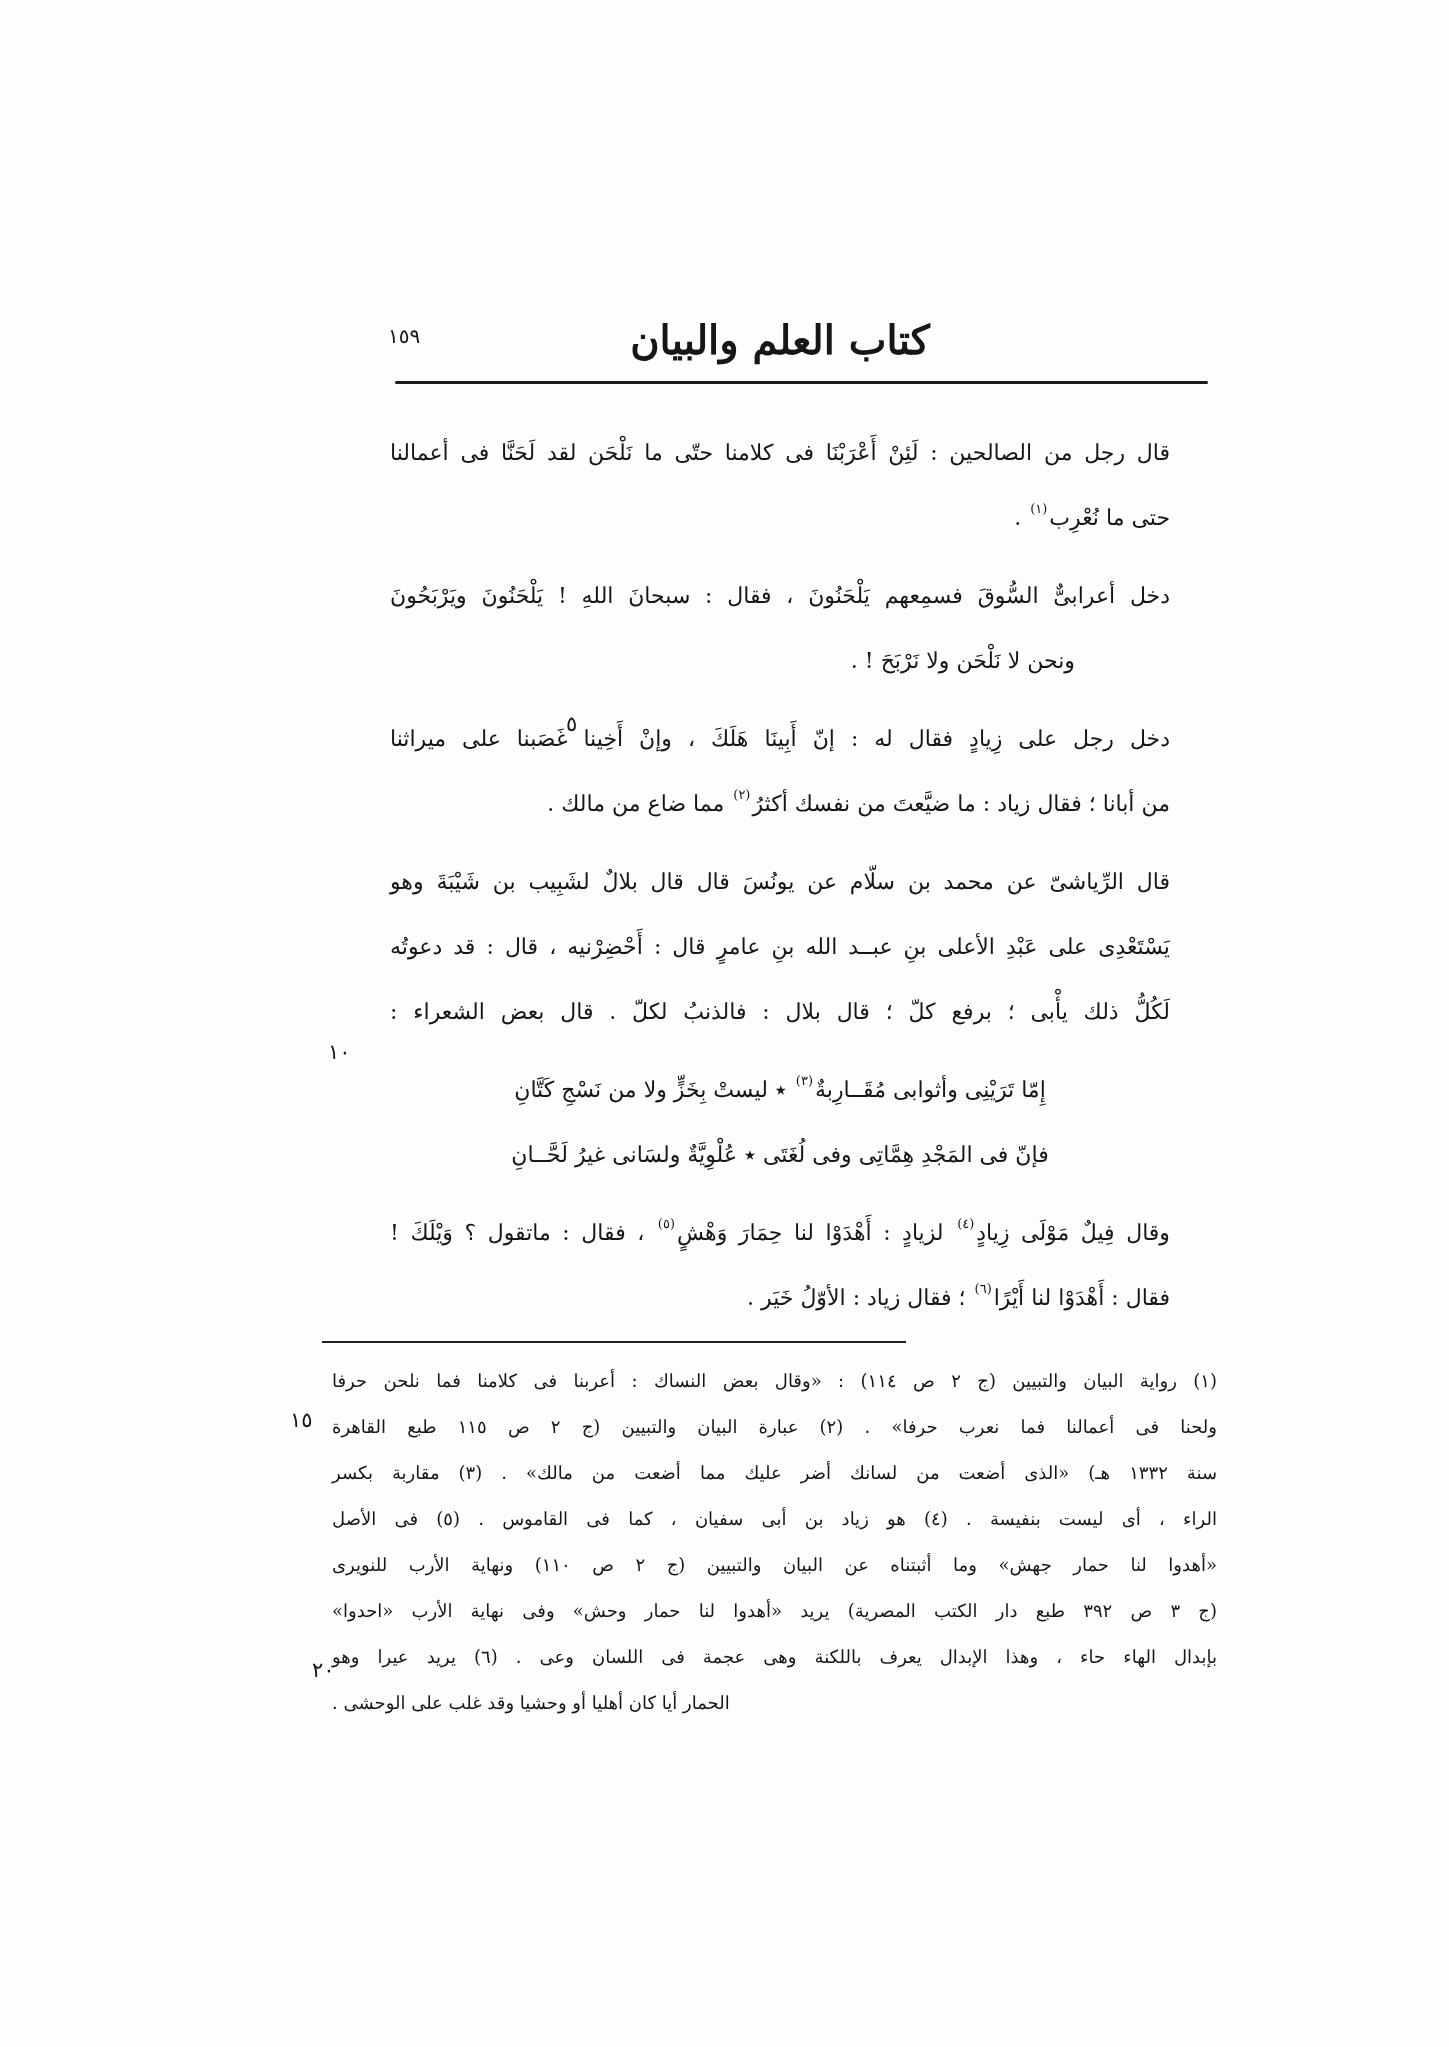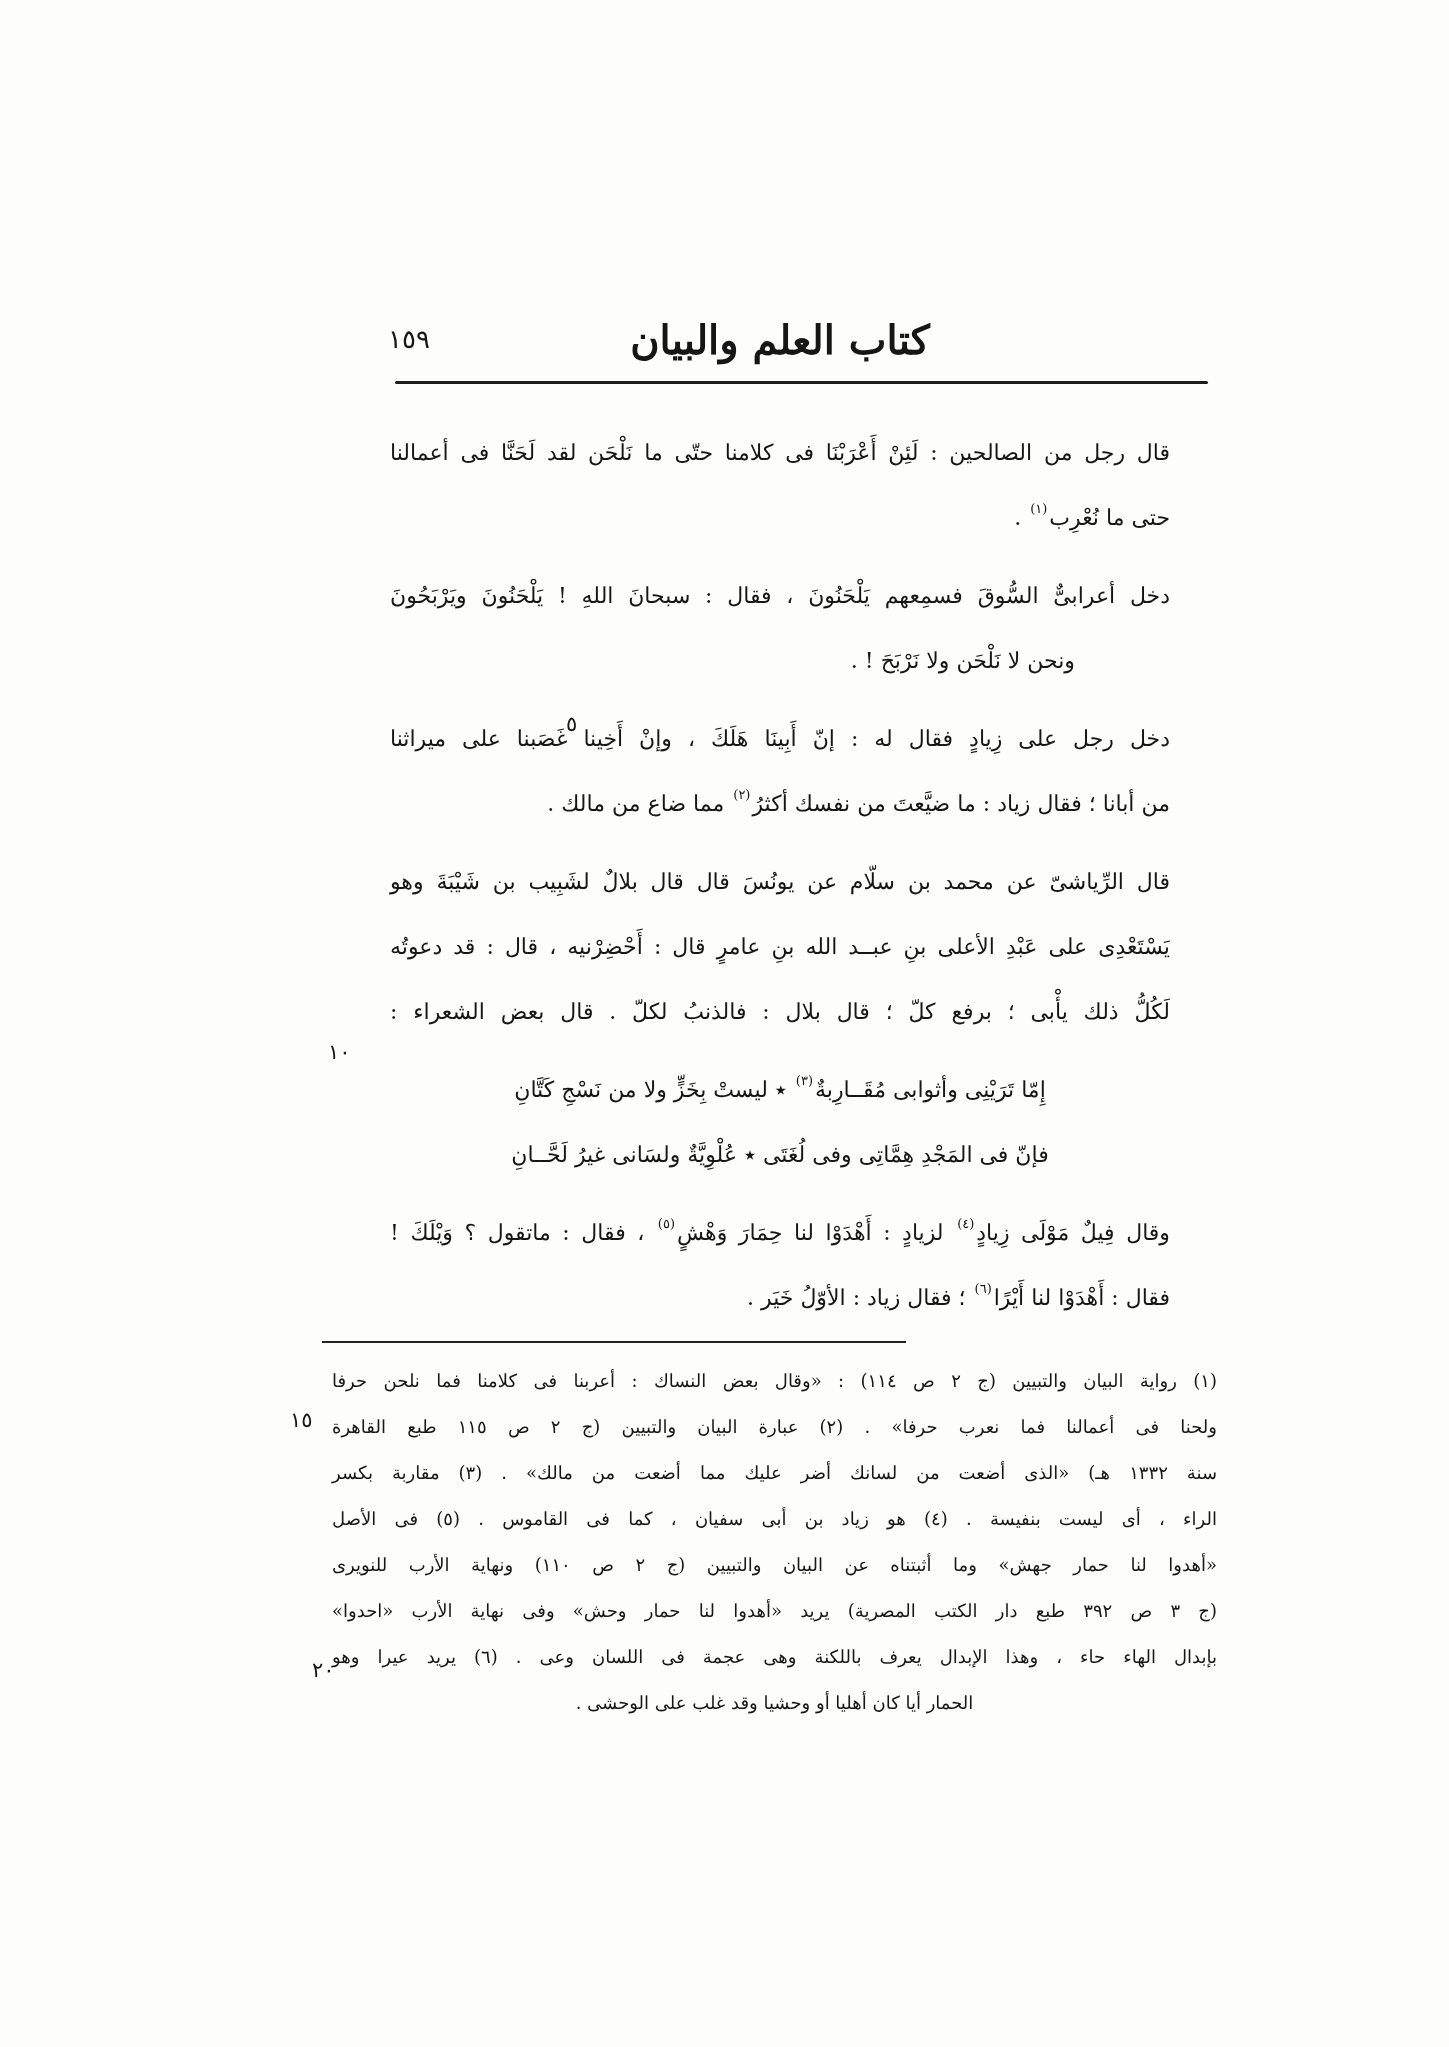--- a/index.html
+++ b/index.html
@@ -13,21 +13,21 @@
     overflow:hidden;
   }
   
   .header-title{
     position:absolute;top:316px;left:390px;width:780px;
     text-align:center;font-size:40px;font-weight:bold;
     direction:rtl;
   }
   .page-number{
     position:absolute;top:324px;left:388px;
-    font-size:26px;letter-spacing:2px;
+    font-size:20px;letter-spacing:2px;
   }
   .header-rule{
     position:absolute;top:381px;left:395px;width:813px;height:3px;
     background:#1d1d1d;border-radius:2px;
   }
   
   .body-text{
     position:absolute;top:420px;right:279px;width:780px;
     direction:rtl;font-size:22px;line-height:65px;
   }
@@ -44,21 +44,21 @@
   
   .footnote-rule{
     position:absolute;top:1341px;left:322px;width:584px;height:2px;
     background:#222;
   }
   .footnotes{
     position:absolute;top:1358px;left:325px;width:885px;
     direction:rtl;font-size:18px;line-height:46px;margin-left:7px;
   }
   .fn-line.fill{text-align:justify;text-align-last:justify;}
-  .fn-line.right{text-align:center;}
+  .fn-line.right{text-align:left;}
   
   .margin-num{
     position:absolute;font-size:21px;direction:rtl;letter-spacing:1px;
   }
   .mn-0{top:712px;left:566px;}
   .mn-1{top:1040px;left:328px;}
   .mn-2{top:1408px;left:290px;}
   .mn-3{top:1658px;left:312px;}
 </style>
 </head>

